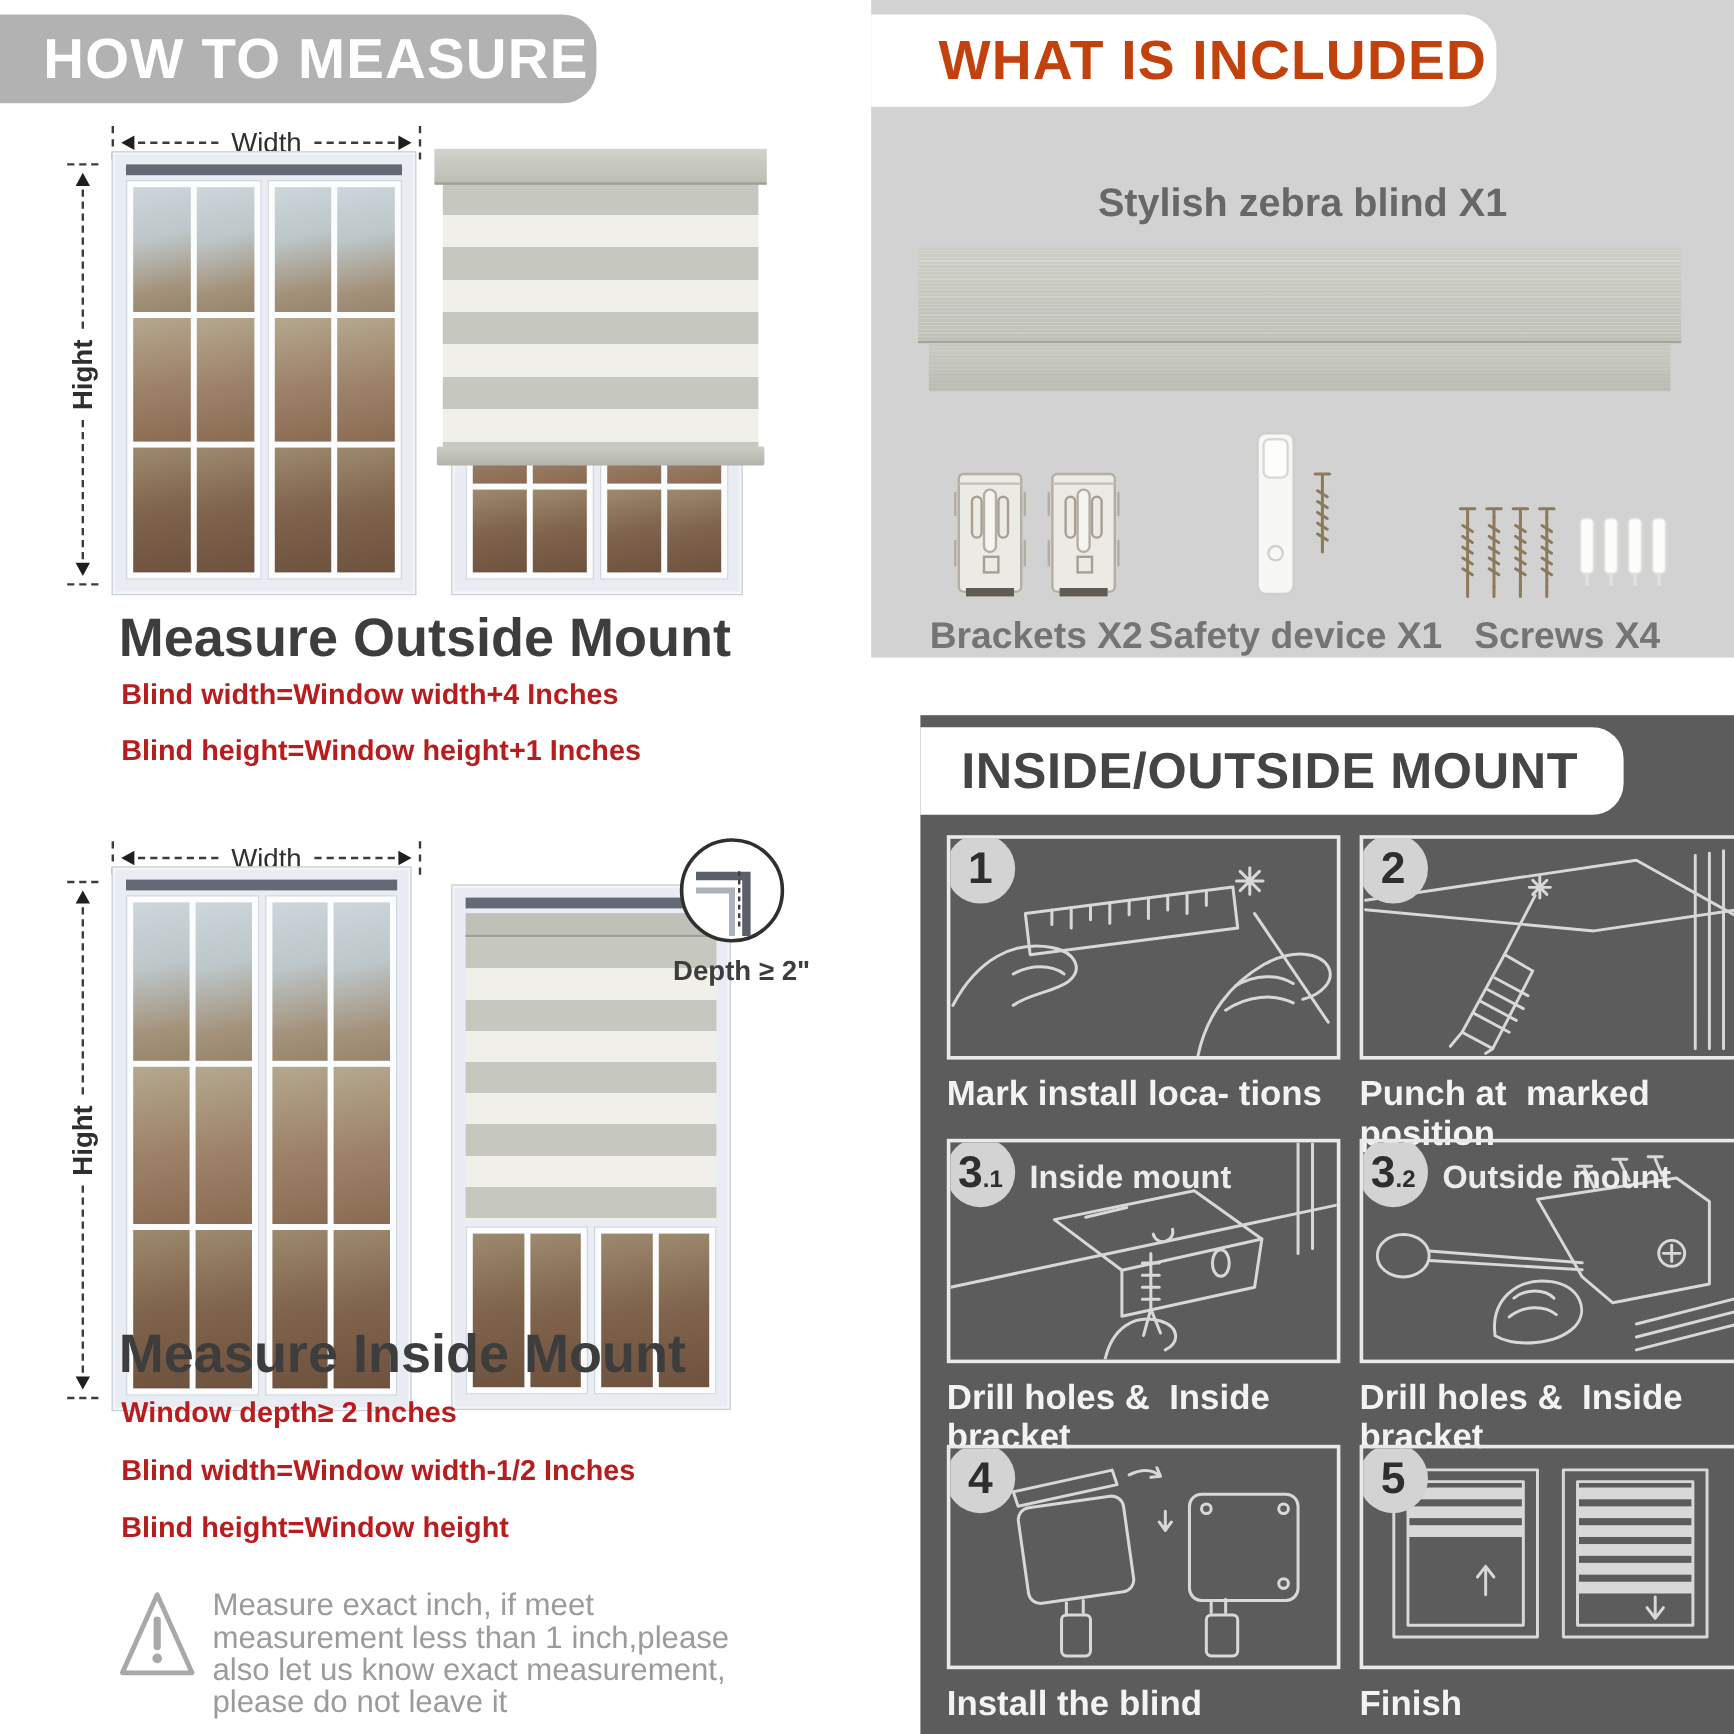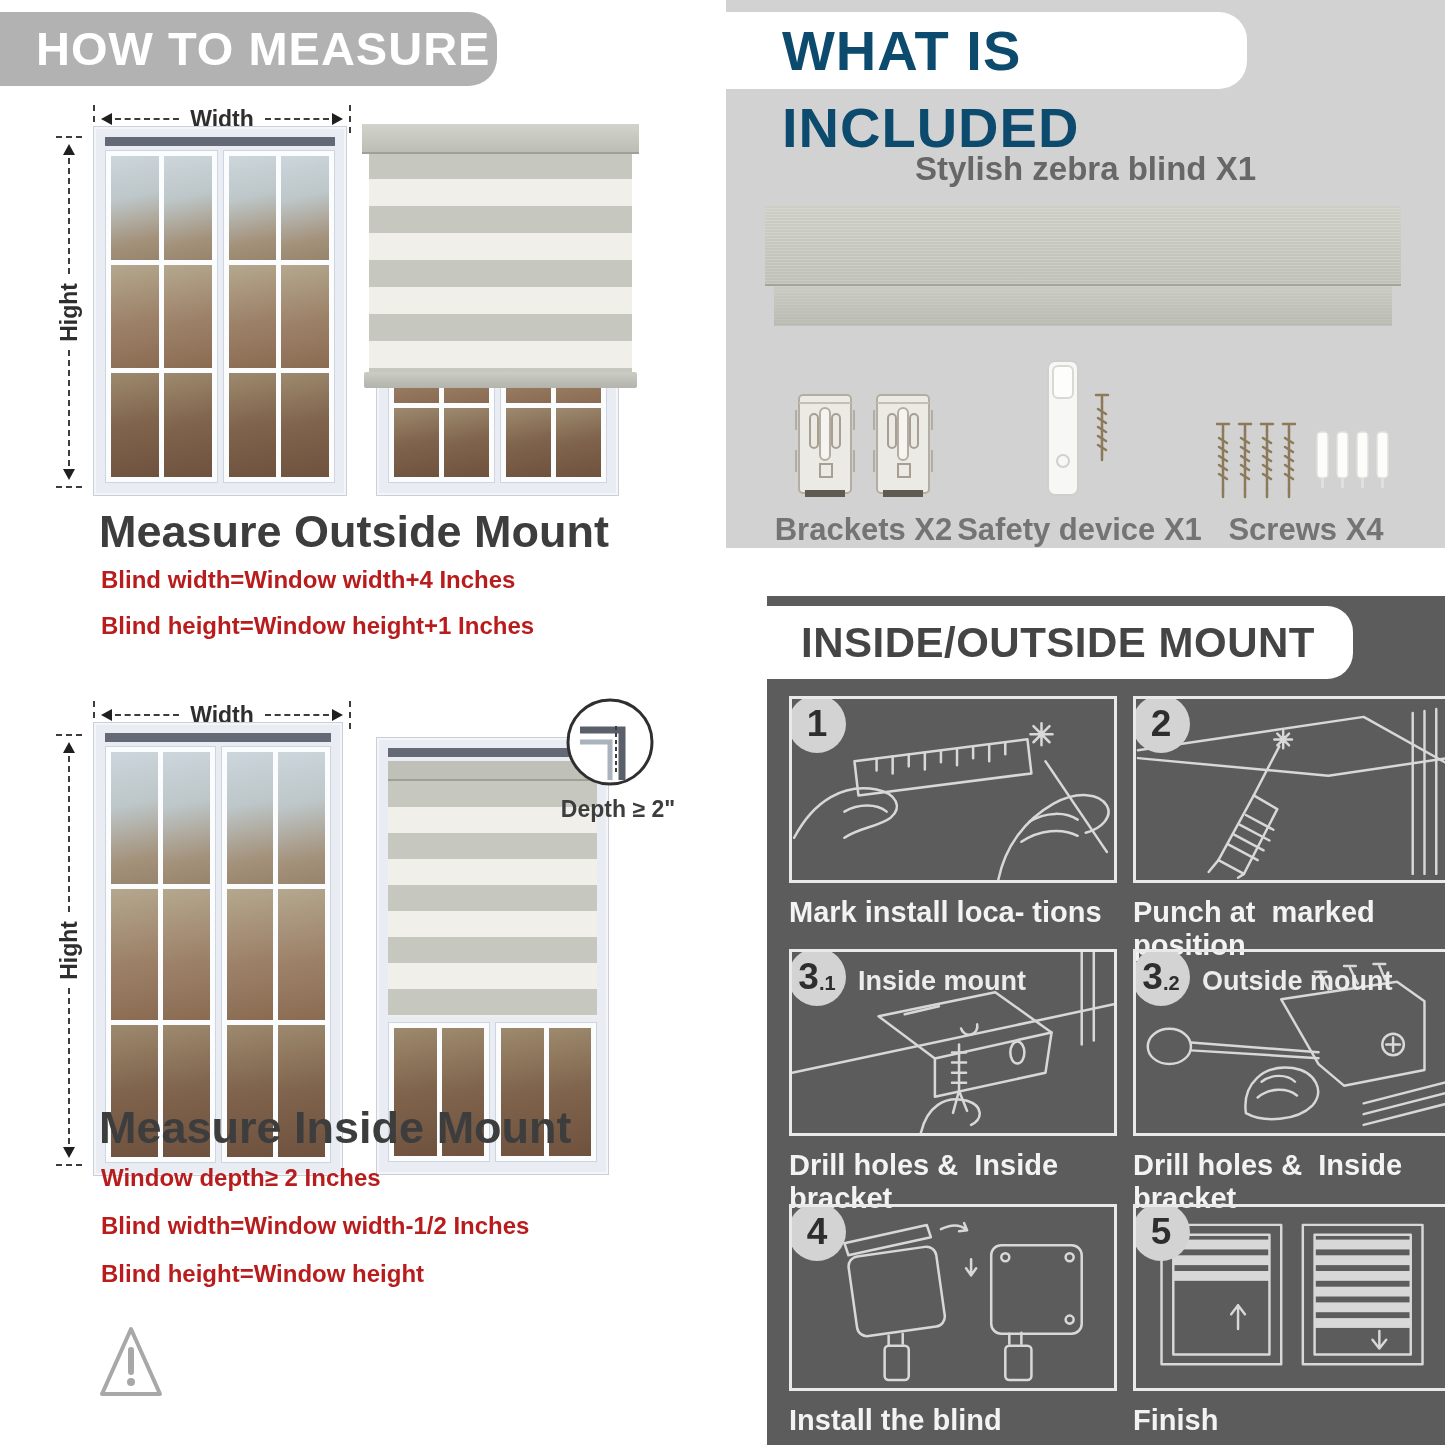--- a/index.html
+++ b/index.html
@@ -32,21 +32,21 @@
   .sash.one-row { grid-template-rows:1fr; }
   .sash.one-row .pane { background:linear-gradient(168deg,#9d8a6e 0%,#7f634c 50%,#6f523e 100%); }
 
   
   .harrow { position:absolute; display:flex; align-items:center; height:30px; }
   .harrow .tick { width:0; height:28px; border-left:2px dashed #3c3c3c; }
   .harrow .dash { flex:1; height:0; border-top:2px dashed #3c3c3c; margin:0 3px; }
   .ah { width:0; height:0; border:6px solid transparent; }
   .ah.left  { border-right:11px solid #1f1f1f; }
   .ah.right { border-left:11px solid #1f1f1f; }
-  .harrow .lbl { font-size:23px; font-weight:bold; color:#2e2e2e; padding:0 8px; white-space:nowrap; }
+  .harrow .lbl { font-size:23px; font-weight:normal; color:#2e2e2e; padding:0 8px; white-space:nowrap; }
   .varrow { position:absolute; display:flex; flex-direction:column; align-items:center; width:30px; }
   .varrow .tick { height:0; width:26px; border-top:2px dashed #3c3c3c; }
   .varrow .dash { flex:1; width:0; border-left:2px dashed #3c3c3c; margin:3px 0; }
   .av { width:0; height:0; border:6px solid transparent; }
   .av.up   { border-bottom:11px solid #1f1f1f; }
   .av.down { border-top:11px solid #1f1f1f; }
   .varrow .lbl { writing-mode:vertical-rl; transform:rotate(180deg); font-size:23px; font-weight:bold;
                  color:#2e2e2e; padding:6px 0; white-space:nowrap; }
 
   
@@ -66,21 +66,21 @@
   .in-sashes { flex:1; padding-top:5px; }
 
   .depth-lbl { font-size:23px; font-weight:bold; color:#3d3d3d; text-align:center; white-space:nowrap; }
 
   .warn-text { font-size:26px; line-height:27px; color:#9b9b9b; }
 
   
   .sec-inc { left:726px; top:0; width:719px; height:548px; background:#d2d2d2; }
   .hdr-inc {
     position:absolute; left:0; top:12px; width:521px; height:77px; background:#ffffff;
-    border-radius:0 28px 28px 0; color:#0c4a6e; font-size:56px; font-weight:bold;
+    border-radius:0 28px 28px 0; color:#c2410c; font-size:46px; font-weight:bold;
     line-height:77px; padding-left:56px; letter-spacing:1px; box-sizing:border-box;
   }
   .stylish { position:absolute; left:0; top:150px; width:719px; text-align:center;
              font-size:33px; font-weight:bold; color:#676767; }
   .headrail { position:absolute; left:39px; top:206px; width:636px; }
   .hr-top { height:78px; border-bottom:2px solid #a3a59d;
             background:repeating-linear-gradient(0deg,rgba(255,255,255,0.10) 0 1px,rgba(0,0,0,0.02) 1px 3px),
                        linear-gradient(180deg,#d1d3cb,#c3c5bd); }
   .hr-bot { height:40px; margin:0 9px;
             background:repeating-linear-gradient(0deg,rgba(255,255,255,0.08) 0 1px,rgba(0,0,0,0.0) 1px 3px),
@@ -264,20 +264,21 @@
   <div class="abs h2" style="left:99px; top:1102px;">Measure Inside Mount</div>
   <div class="abs formula" style="left:101px; top:1164px;">Window depth≥ 2 Inches</div>
   <div class="abs formula" style="left:101px; top:1212px;">Blind width=Window width-1/2 Inches</div>
   <div class="abs formula" style="left:101px; top:1260px;">Blind height=Window height</div>
 
   <svg class="abs" style="left:98px; top:1324px;" width="66" height="76" viewBox="0 0 66 76">
     <path d="M33 5 L62 70 H4 Z" fill="none" stroke="#a8a8a8" stroke-width="4" stroke-linejoin="round"></path>
     <path d="M33 26 V48" stroke="#a8a8a8" stroke-width="6" stroke-linecap="round"></path>
     <circle cx="33" cy="58" r="4" fill="#a8a8a8" stroke="none"></circle>
   </svg>
+  <div class="abs warn-text" style="left:177px; top:1324px; width:438px;">Measure exact inch, if meet measurement less than 1 inch,please also let us know exact measurement, please do not leave it</div>
 
   <div class="abs sec-inc">
     <div class="hdr-inc">
       <span>WHAT IS INCLUDED</span>
     </div>
     <div class="stylish">Stylish zebra blind X1</div>
 
     <div class="headrail">
       <div class="hr-top"></div>
       <div class="hr-bot"></div>

